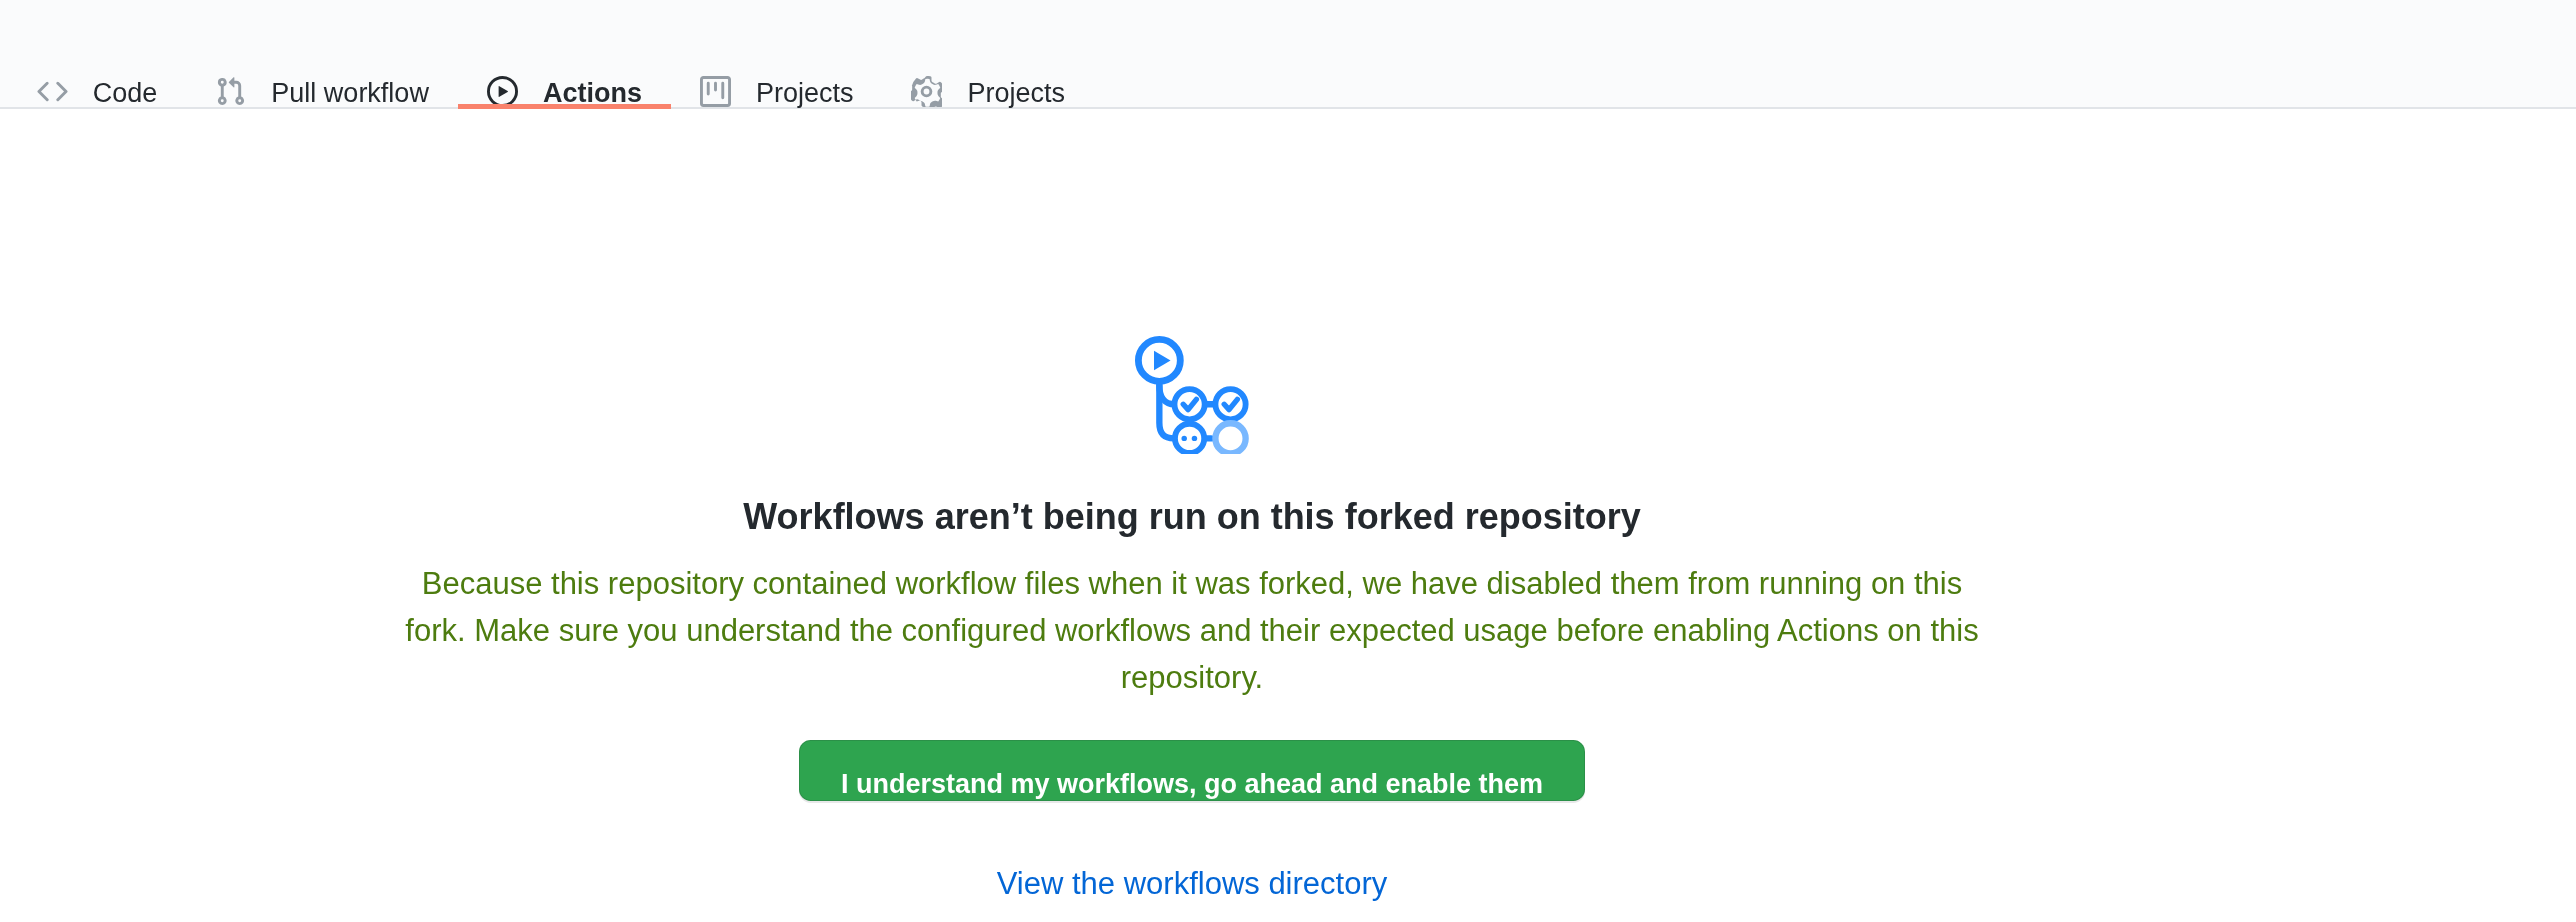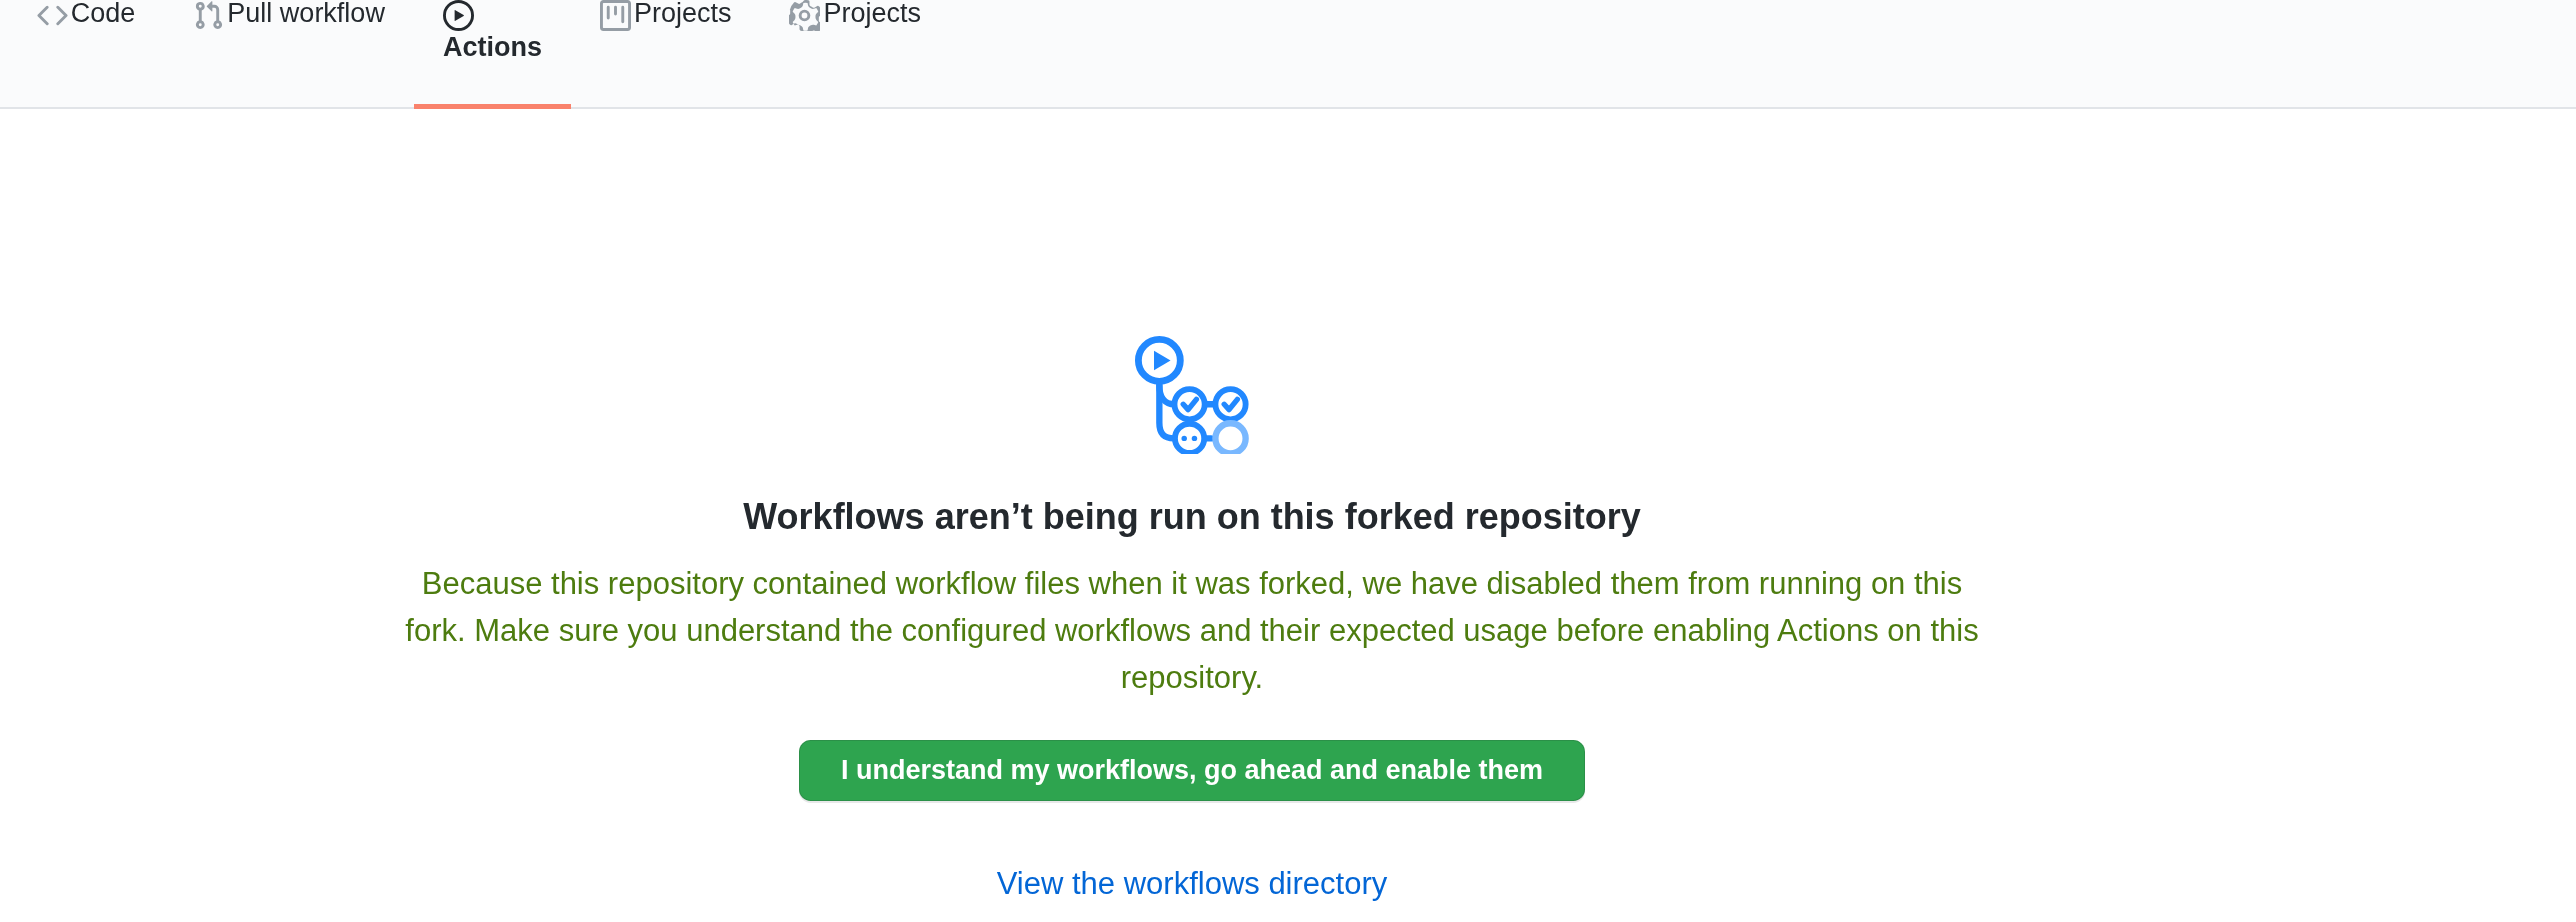--- a/index.html
+++ b/index.html
@@ -15,32 +15,32 @@
   .tabbar {
     height: 109px;
     background: var(--header-bg, #fafbfc);
     border-bottom: 2px solid var(--header-border, #e1e4e8);
     display: flex;
     align-items: stretch;
     padding-left: 7.8px;
   }
   .tab {
     display: flex;
-    align-items: flex-start;
-    gap: 3px;
+    align-items: flex-end;
+    gap: 25px;
     padding: 0 29px;
     font-size: 27px;
     line-height: 1;
     color: #24292e;
     position: relative;
     cursor: pointer;
     text-decoration: none;
   }
   .tab svg { width: 31px; height: 31px; fill: #959da5; flex: none; }
-  .tab.selected { font-weight: 700; flex-direction: column; }
+  .tab.selected { font-weight: 700; }
   .tab.selected svg { fill: #24292e; }
   .tab.selected::after {
     content: "";
     position: absolute;
     left: 0; right: 0; bottom: -2px;
     height: 4.9px;
     background: var(--accent-underline, #f9826c);
   }
 
   
@@ -64,21 +64,21 @@
   .bs-desc {
     font-size: 31px;
     line-height: 47px;
     color: #4d7c0f;
     max-width: 1603px;
     margin: 0 auto 39px auto;
   }
   .enable-btn {
     display: inline-block;
     height: 61px;
-    padding: 0 41px;
+    padding: 14px 41px;
     border: 1px solid rgba(27,31,35,0.15);
     border-radius: 11.7px;
     background: var(--button-green, #2ea44f);
     color: #ffffff;
     font-family: inherit;
     font-size: 27px;
     font-weight: 700;
     line-height: 59px;
     cursor: pointer;
     box-shadow: 0 2px 0 rgba(27,31,35,0.1);

